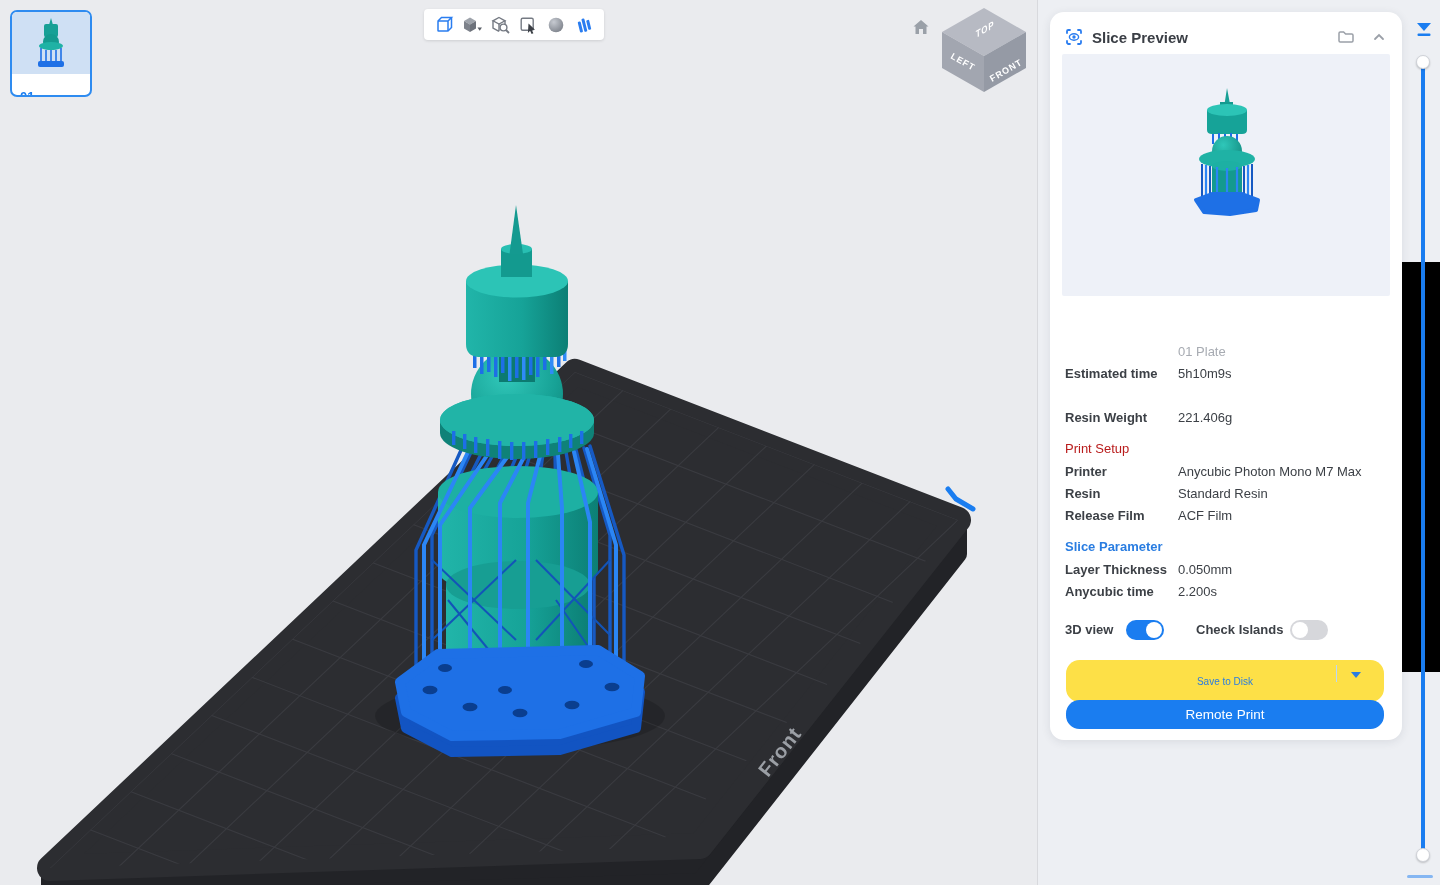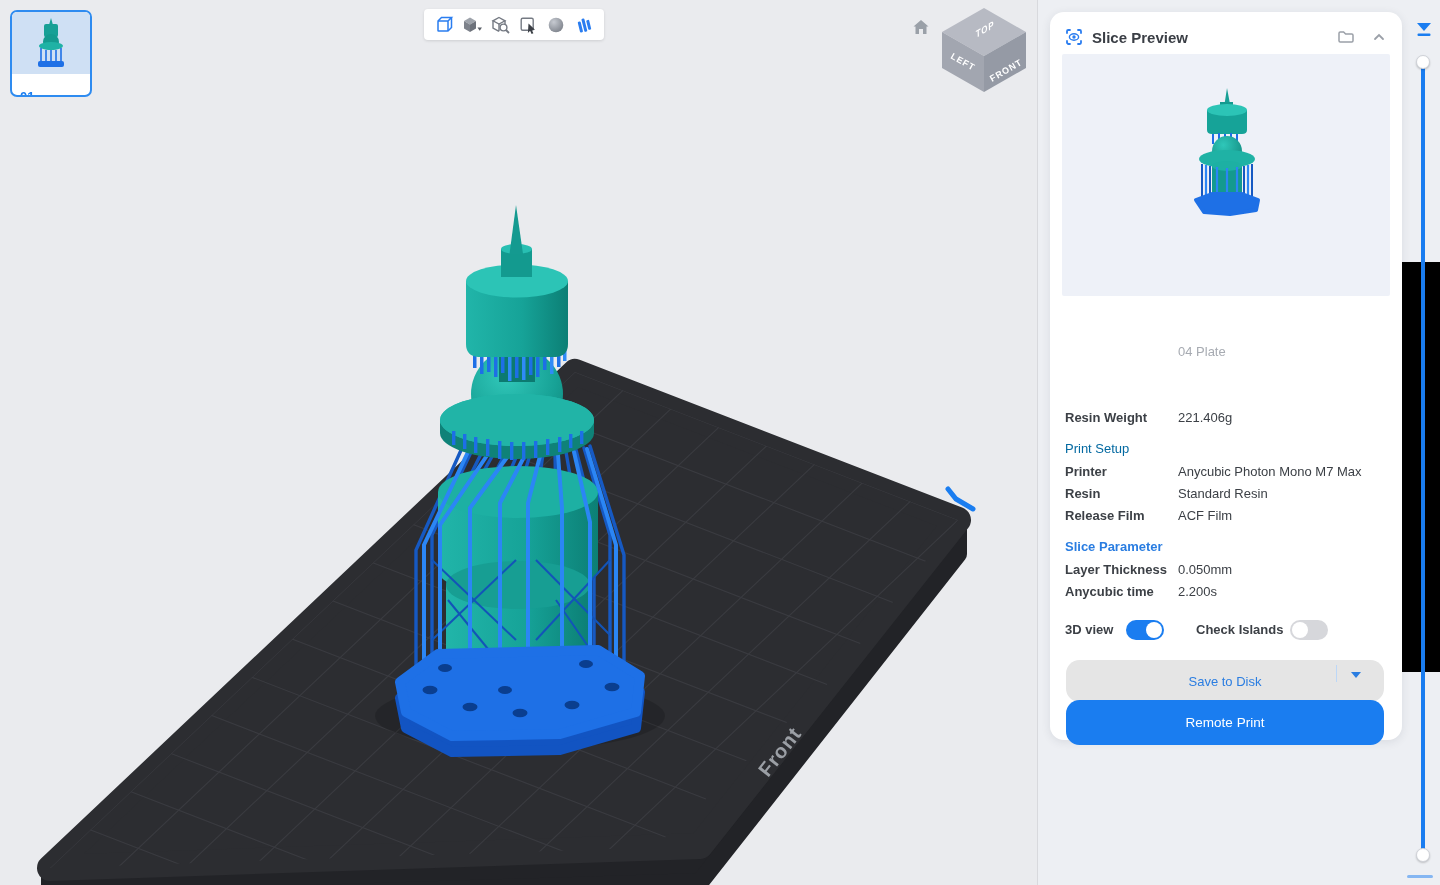--- a/index.html
+++ b/index.html
@@ -29,38 +29,38 @@
   
   #panel { left:1050px; top:12px; width:352px; height:728px; background:#fff; border-radius:14px;
     box-shadow:0 2px 10px rgba(40,50,70,.10); }
   .panel-head { position:absolute; left:14px; right:14px; height:22px; display:flex; align-items:center; }
   .panel-title { font-size:15px; font-weight:600; color:#3a3e45; margin-left:8px; }
   #preview-box { left:12px; top:42px; width:328px; height:242px; background:#eef1f8; border-radius:2px; }
 
   .row { position:absolute; left:15px; right:14px; height:20px; font-size:13px; color:#3c4046; }
   .row .l { position:absolute; left:0; font-weight:700; }
   .row .v { position:absolute; left:113px; }
-  .sec { position:absolute; left:15px; font-size:13px; color:#0369a1; }
+  .sec { position:absolute; left:15px; font-size:13px; color:#b91c1c; }
   .sec-blue { color:#2a7de1; font-weight:700; cursor:pointer; }
   .plate-name { position:absolute; left:128px; font-size:13px; color:#a7abb2; }
 
   #slice-all { position:absolute; left:242px; top:-3px; width:62px; height:22px; background:#cfe3fa; color:#fff;
     border:none; border-radius:11px; font-size:12px; font-family:inherit; cursor:pointer; }
 
   .toggle { position:absolute; width:38px; height:20px; border-radius:10px; cursor:pointer; }
   .toggle .knob { position:absolute; top:2px; width:16px; height:16px; border-radius:50%; background:#fff; }
   .toggle.on { background:#1a7df0; } .toggle.on .knob { right:2px; }
   .toggle.off { background:#d6d7db; } .toggle.off .knob { left:2px; }
   .tglbl { position:absolute; font-size:13px; font-weight:700; color:#3c4046; }
 
-  #save-btn { left:16px; top:648px; width:318px; height:42px; background:#e5e5e5; border:none; border-radius:13.5px;
-    color:#2a7de1; font-size:13px; font-family:inherit; cursor:pointer; }
+  #save-btn { left:16px; top:648px; width:318px; height:42px; background:#fde047; border:none; border-radius:13.5px;
+    color:#2a7de1; font-size:10px; font-family:inherit; cursor:pointer; }
   #save-split { left:286px; top:653px; width:1px; height:17px; background:#bcd7f7; }
   #save-arrow { left:300px; top:659px; cursor:pointer; }
-  #remote-btn { left:16px; top:688px; width:318px; height:45px; background:#1a7df0; border:none; border-radius:13.5px;
+  #remote-btn { left:16px; top:688px; width:318px; height:29px; background:#1a7df0; border:none; border-radius:13.5px;
     color:#fff; font-size:13.5px; font-family:inherit; cursor:pointer; }
 
   
   #black-strip { left:1402px; top:262px; width:38px; height:410px; background:#000; }
   #layer-track { left:1421px; top:62px; width:4px; height:793px; background:#1a7df0; border-radius:2px; }
   .handle { position:absolute; left:1416px; width:14px; height:14px; background:#fff; border:1.5px solid #cfd2d8;
     border-radius:50%; box-shadow:0 1px 2px rgba(0,0,0,.2); cursor:grab; }
   #funnel { left:1414px; top:20px; width:20px; height:20px; cursor:pointer; }
   #bottom-tick { left:1407px; top:875px; width:26px; height:3px; background:#85b6f2; border-radius:2px; }
 
@@ -388,22 +388,26 @@
           <path d="M155,113 L155,151"></path>
           <path d="M165,114 L165,152"></path>
           <path d="M175,113 L175,151"></path>
           <path d="M186,111 L186,149"></path>
         </g>
       <polygon points="134,146 150,140 180,140 196,146 194,156 168,160 142,158" fill="#1e70e6" stroke="#1e70e6" stroke-width="4" stroke-linejoin="round"></polygon>
     </svg>
   </div>
 
 
-  <div class="plate-name" style="top:332px;">04 Plate</div>
-
+  <div class="plate-name" style="top:332px;">01 Plate</div>
+
+  <div class="row" style="top:354px;">
+    <span class="l">Estimated time</span>
+      <span class="v">5h10m9s</span>
+    </div>
   <div class="row" style="top:398px;">
     <span class="l">Resin Weight</span>
       <span class="v">221.406g</span>
     </div>
 
   <div class="sec" style="top:429px;">Print Setup</div>
   <div class="row" style="top:452px;">
     <span class="l">Printer</span>
       <span class="v">Anycubic Photon Mono M7 Max</span>
     </div>

